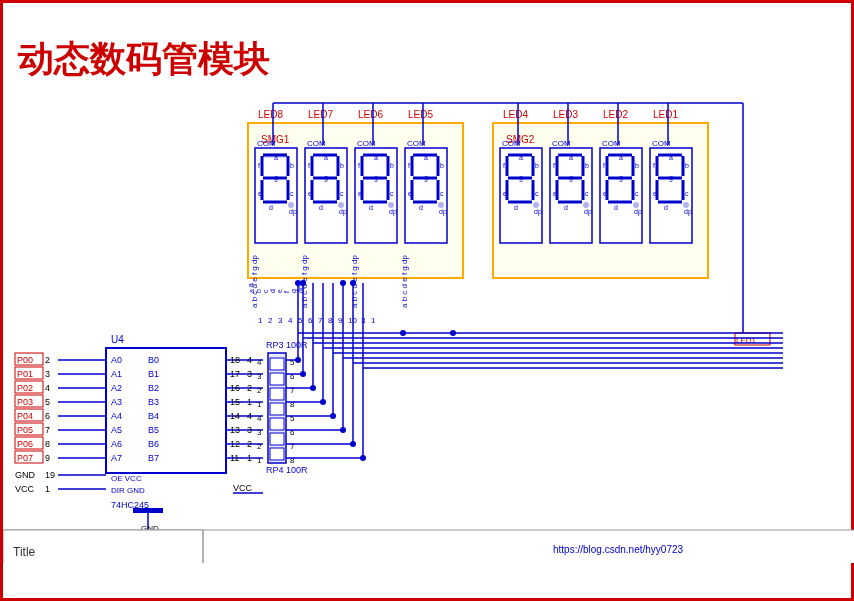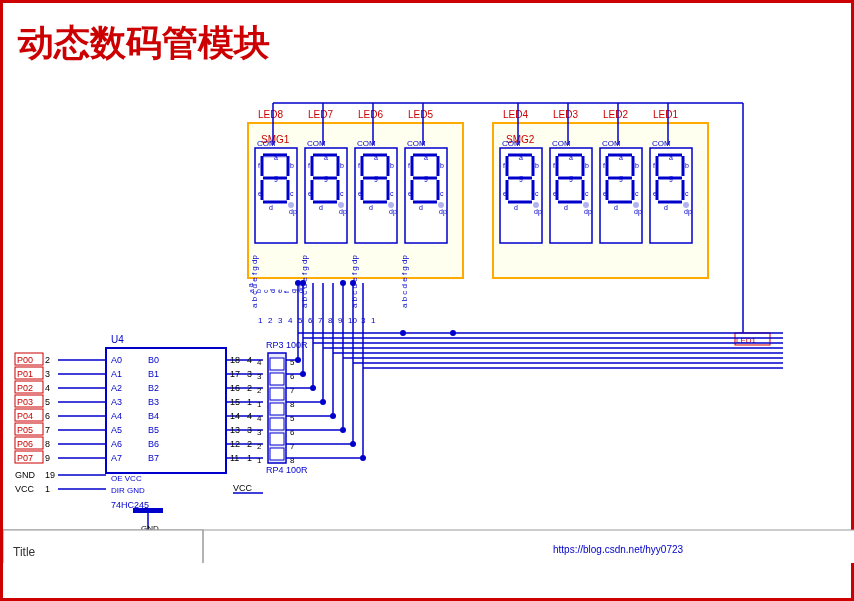--- a/index.html
+++ b/index.html
@@ -17,20 +17,21 @@
       background: #fff;
       border: 3px solid #cc0000;
       position: relative;
     }
     .title {
       color: #cc0000;
       font-size: 36px;
       font-weight: bold;
       padding: 16px 15px;
       font-family: 'SimHei', Arial, sans-serif;
+      margin-top: 16px;
     }
   </style>
 </head>
 <body>
 
 <div class="main-container">
 
   <div class="title">动态数码管模块</div>
 
   <svg style="position:absolute;top:0;left:0;width:854px;height:560px;" viewBox="0 0 854 560">

